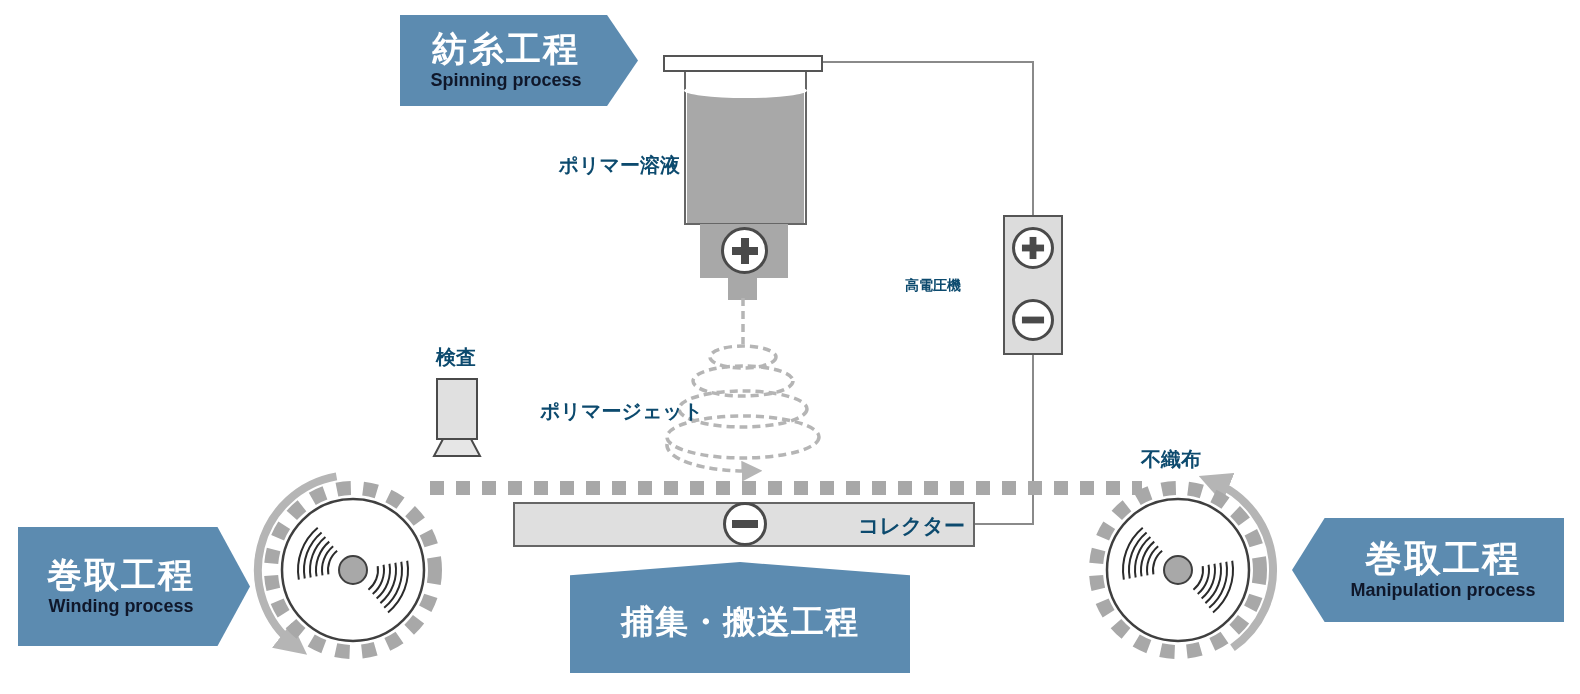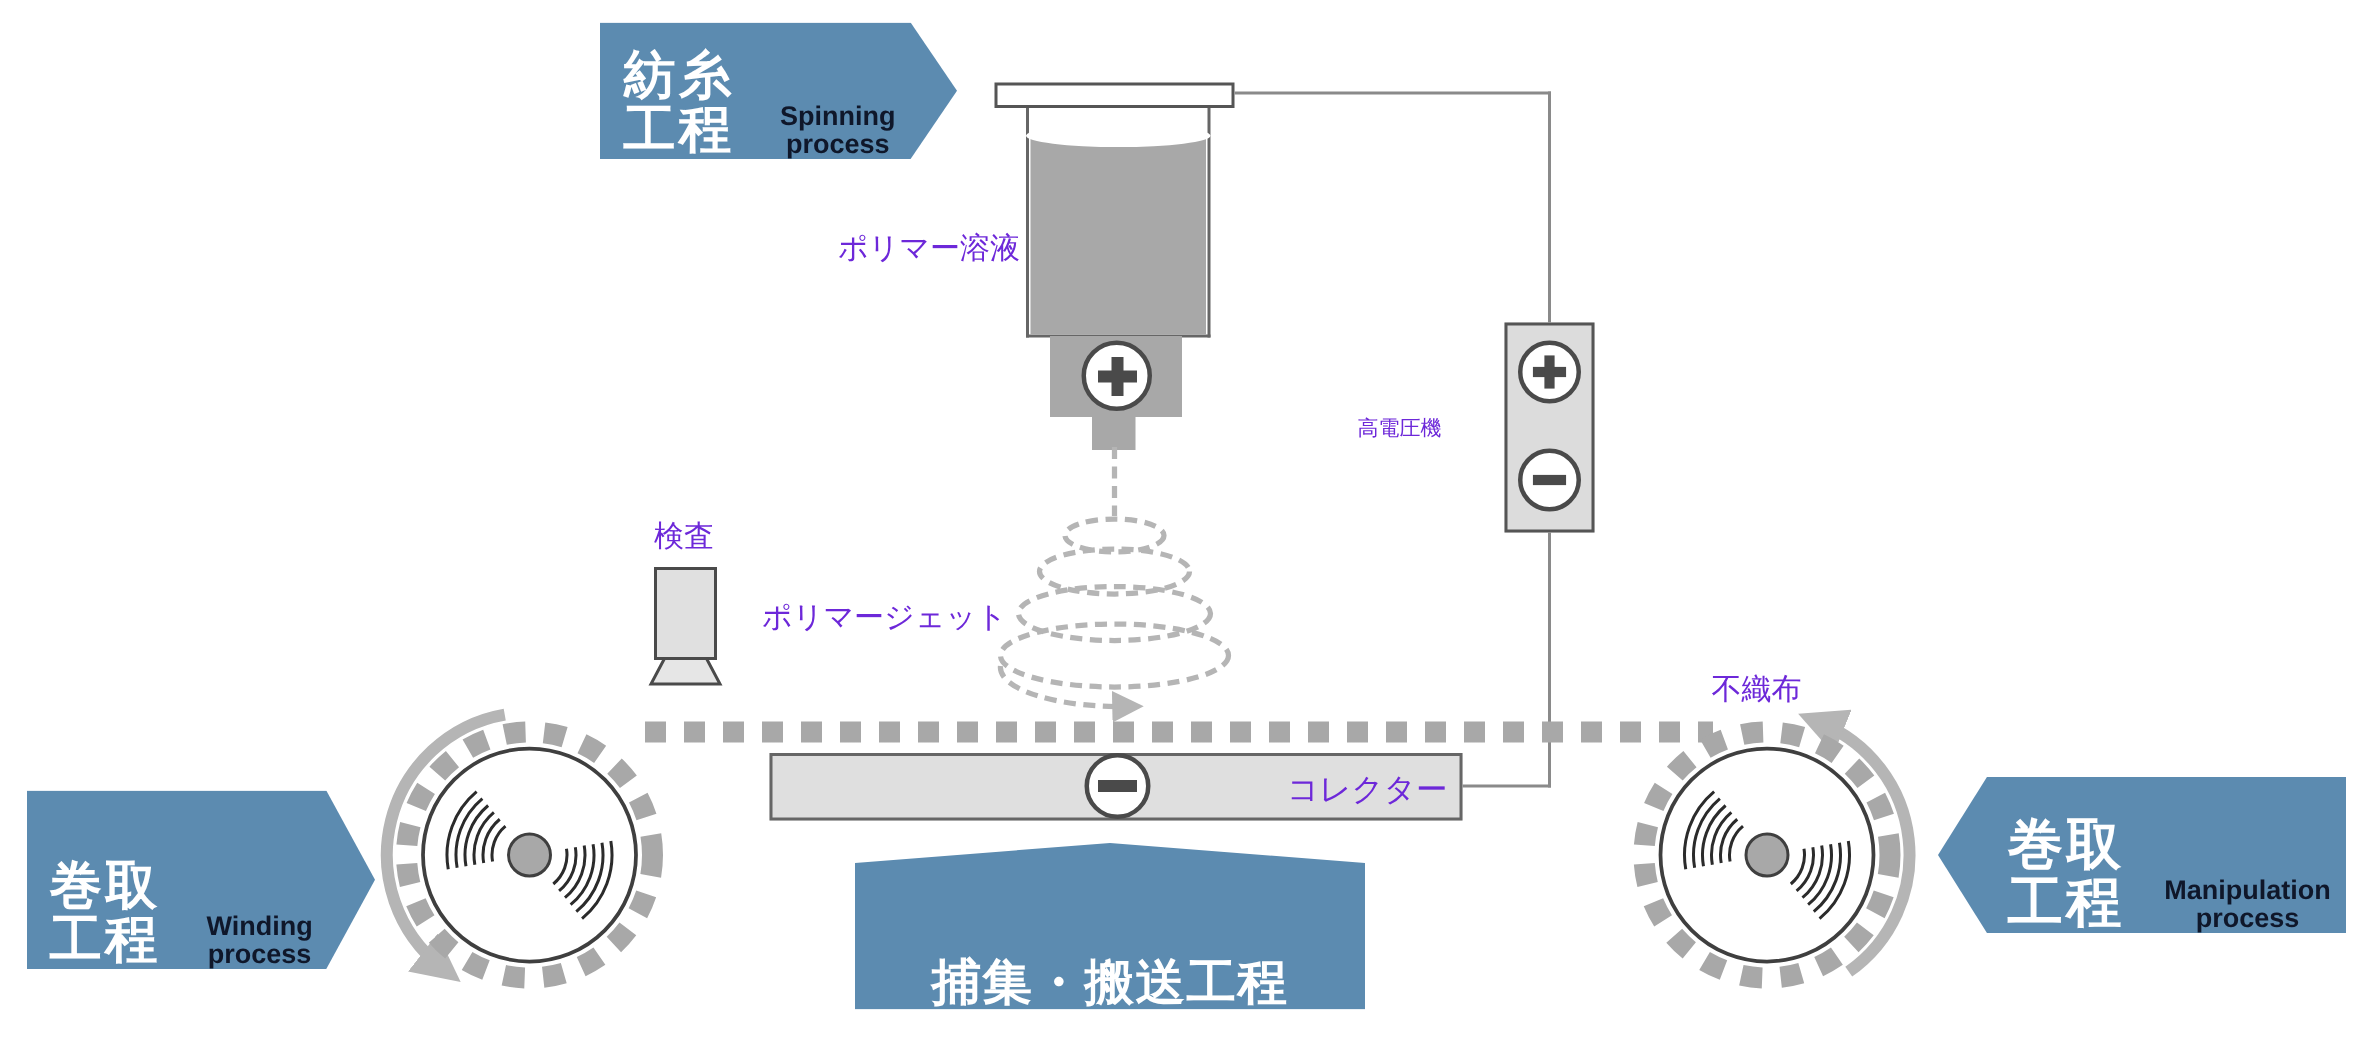--- a/index.html
+++ b/index.html
@@ -3,37 +3,37 @@
 <meta charset="utf-8">
 <style>
   html,body{margin:0;padding:0;}
   body{
     width:1580px;height:694px;position:relative;background:#ffffff;
     font-family:"Liberation Sans","DejaVu Sans",sans-serif;overflow:hidden;
   }
   .abs{position:absolute;}
 
   
-  .banner{position:absolute;background:#5c8bb0;display:flex;flex-direction:row;
-          align-items:flex-end;justify-content:center;text-align:center;}
+  .banner{position:absolute;background:#5c8bb0;display:flex;flex-direction:column;
+          align-items:center;justify-content:center;text-align:center;}
   .banner .jp{color:#ffffff;font-weight:bold;font-size:35px;letter-spacing:2px;line-height:1.05;}
   .banner .en{color:#0f172a;font-weight:bold;font-size:18px;margin-top:3px;line-height:1.05;}
   .banner-spinning{left:400px;top:15px;width:238px;height:91px;
       clip-path:polygon(0 0,87% 0,100% 50%,87% 100%,0 100%);padding-right:26px;box-sizing:border-box;}
   .banner-winding{left:18px;top:527px;width:232px;height:119px;
       clip-path:polygon(0 0,86% 0,100% 50%,86% 100%,0 100%);padding-right:26px;box-sizing:border-box;}
   .banner-capture{left:570px;top:562px;width:340px;height:111px;
       clip-path:polygon(0 12%,50% 0,100% 12%,100% 100%,0 100%);padding-top:10px;box-sizing:border-box;}
   .banner-capture .jp{font-size:33px;letter-spacing:1px;}
   .banner-manipulation{left:1292px;top:518px;width:272px;height:104px;
       clip-path:polygon(0 50%,12% 0,100% 0,100% 100%,12% 100%);padding-left:30px;box-sizing:border-box;}
   .banner-manipulation .jp{font-size:37px;}
 
   
-  .lbl{position:absolute;font-weight:normal;color:#6d28d9;font-size:20px;white-space:nowrap;}
+  .lbl{position:absolute;font-weight:bold;color:#0c4a6e;font-size:20px;white-space:nowrap;}
 
   
   .wire{position:absolute;background:#8a8a8a;}
 
   
   .lid{left:663px;top:55px;width:156px;height:13px;background:#ffffff;border:2px solid #555;}
   .vessel{left:684px;top:70px;width:119px;height:153px;background:#ffffff;
           border-left:2px solid #666;border-right:2px solid #666;border-bottom:2px solid #666;}
   .liquid{left:687px;top:90px;width:117px;height:133px;background:#a8a8a8;}
   .meniscus{left:684px;top:83px;width:123px;height:15px;background:#ffffff;border-radius:50%;}
@@ -147,21 +147,21 @@
     <circle cx="110" cy="110" r="37" stroke-dasharray="38.7 77.5"></circle>
     <circle cx="110" cy="110" r="43" stroke-dasharray="45.0 90.1"></circle>
     <circle cx="110" cy="110" r="49" stroke-dasharray="51.3 102.7"></circle>
     <circle cx="110" cy="110" r="55" stroke-dasharray="57.6 115.2"></circle>
   </g>
   <circle cx="110" cy="110" r="14" fill="#a8a8a8" stroke="#3f3f3f" stroke-width="2"></circle>
 </svg>
 
 <div class="lbl" style="left:540px;top:152px;width:140px;text-align:right;">ポリマー溶液</div>
 <div class="lbl" style="left:436px;top:344px;">検査</div>
-<div class="lbl" style="left:508px;top:398px;">ポリマージェット</div>
+<div class="lbl" style="left:540px;top:398px;">ポリマージェット</div>
 <div class="lbl" style="left:905px;top:277px;font-size:14px;">高電圧機</div>
 <div class="lbl" style="left:1141px;top:446px;">不織布</div>
 
 <div class="banner banner-spinning">
   <div class="jp">紡糸工程</div>
   <div class="en">Spinning process</div>
 </div>
 <div class="banner banner-winding">
   <div class="jp">巻取工程</div>
   <div class="en">Winding process</div>

